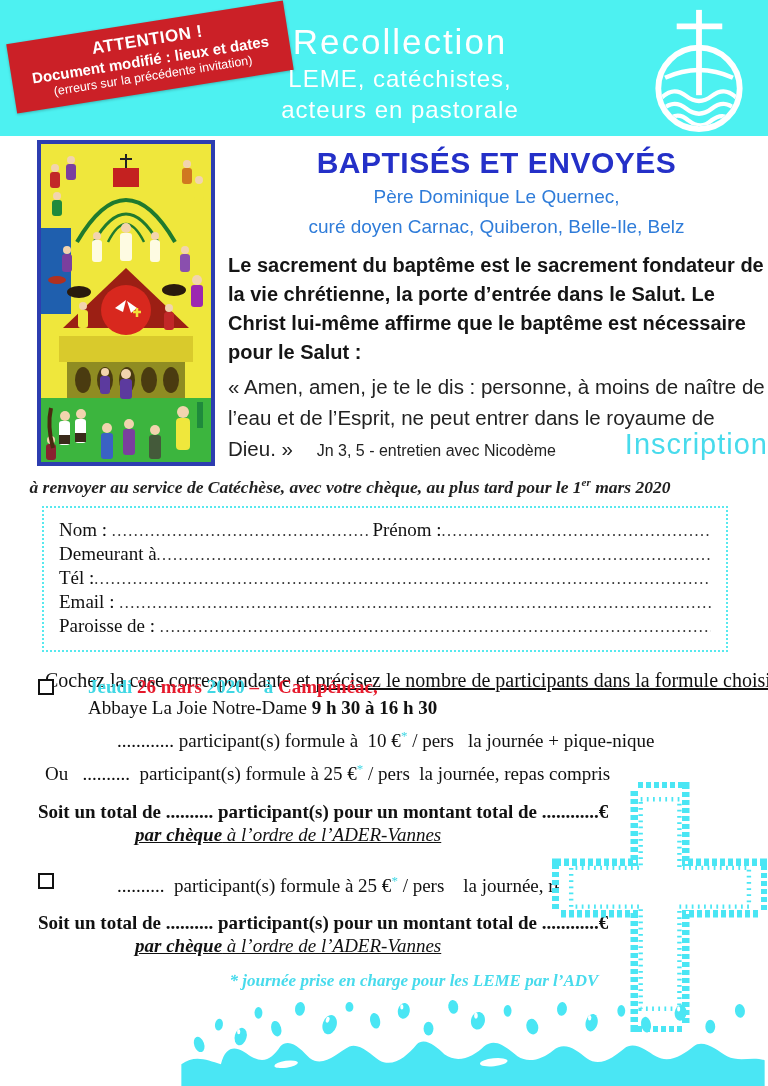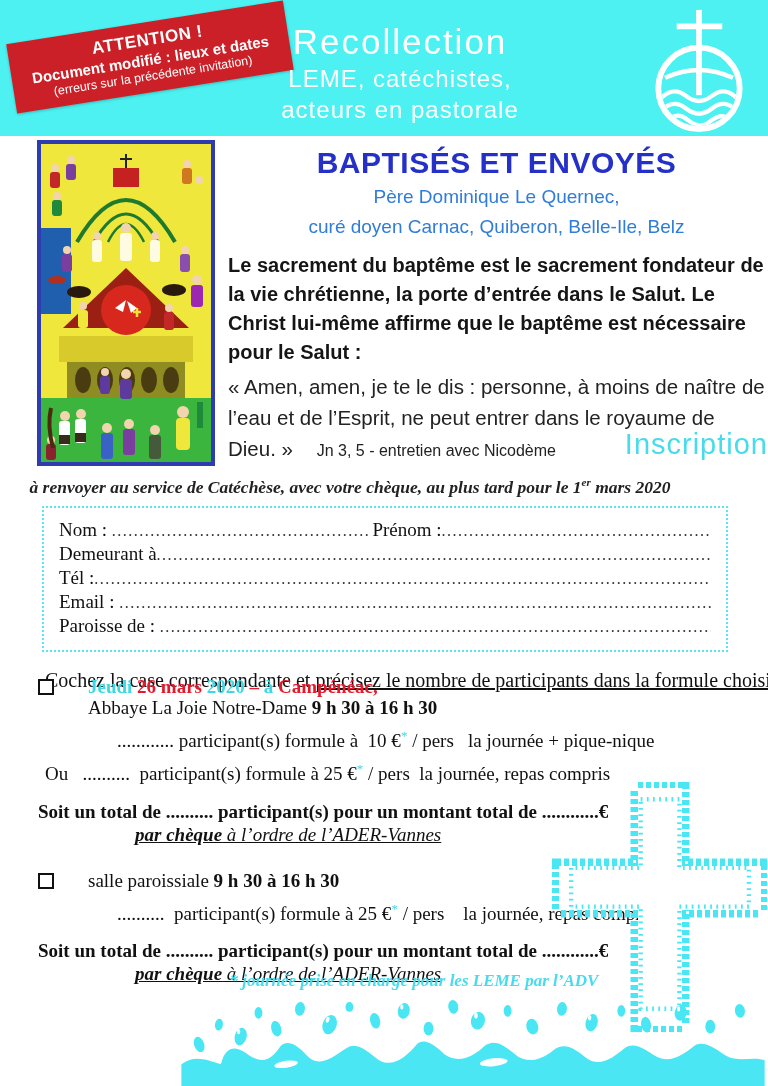--- a/index.html
+++ b/index.html
@@ -237,21 +237,20 @@
         <span class="cb"></span>
         <div class="date-row"><span class="c-cyan">Jeudi </span><span class="c-red">26 mars </span><span class="c-cyan">2020</span><span class="c-red"> – </span><span class="c-cyan">à </span><span class="c-red">Campénéac,</span></div>
         <div class="venue"><span>Abbaye La Joie Notre-Dame </span><span class="b">9 h 30 à 16 h 30</span></div>
         <div class="formule"><span>............ participant(s) formule à  10 €</span><span class="ast">*</span><span> / pers   la journée + pique-nique</span></div>
         <div class="formule ou"><span>Ou   ..........  participant(s) formule à 25 €</span><span class="ast">*</span><span> / pers  la journée, repas compris</span></div>
         <div class="total">Soit un total de .......... participant(s) pour un montant total de ............€</div>
         <div class="cheque"><span class="b">par chèque</span><span> à l’ordre de l’ADER-Vannes</span></div>
       </div>
       <div class="opt">
         <span class="cb"></span>
-        <div class="venue"><span>salle paroissiale </span><span class="b">9 h 30 à 16 h 30</span></div>
         <div class="formule"><span>..........  participant(s) formule à 25 €</span><span class="ast">*</span><span> / pers    la journée, repas compris</span></div>
         <div class="total">Soit un total de .......... participant(s) pour un montant total de ............€</div>
         <div class="cheque"><span class="b">par chèque</span><span> à l’ordre de l’ADER-Vannes</span></div>
       </div>
     </div>
 
   <div class="footnote">* journée prise en charge pour les LEME par l’ADV</div>
 
   <svg class="cross" viewBox="0 0 215 250">
     <path d="M86,6 h44 v78 h79 v44 h-79 v116 h-44 V128 H7 V84 h79 Z" fill="none" stroke="#4ae6f4" stroke-width="15" stroke-dasharray="5 3"></path>

